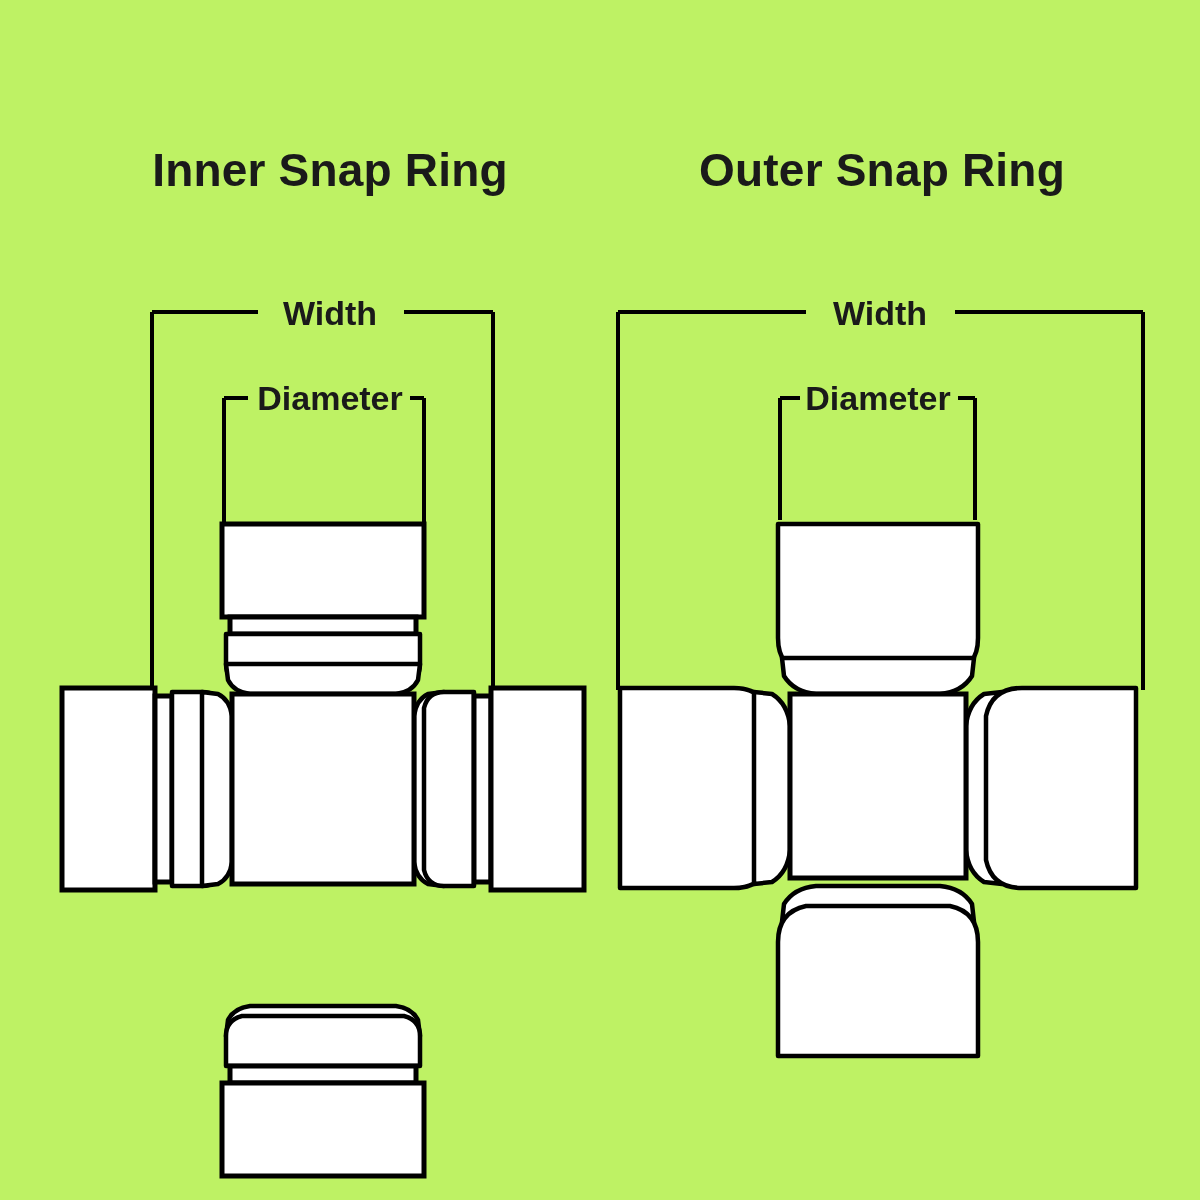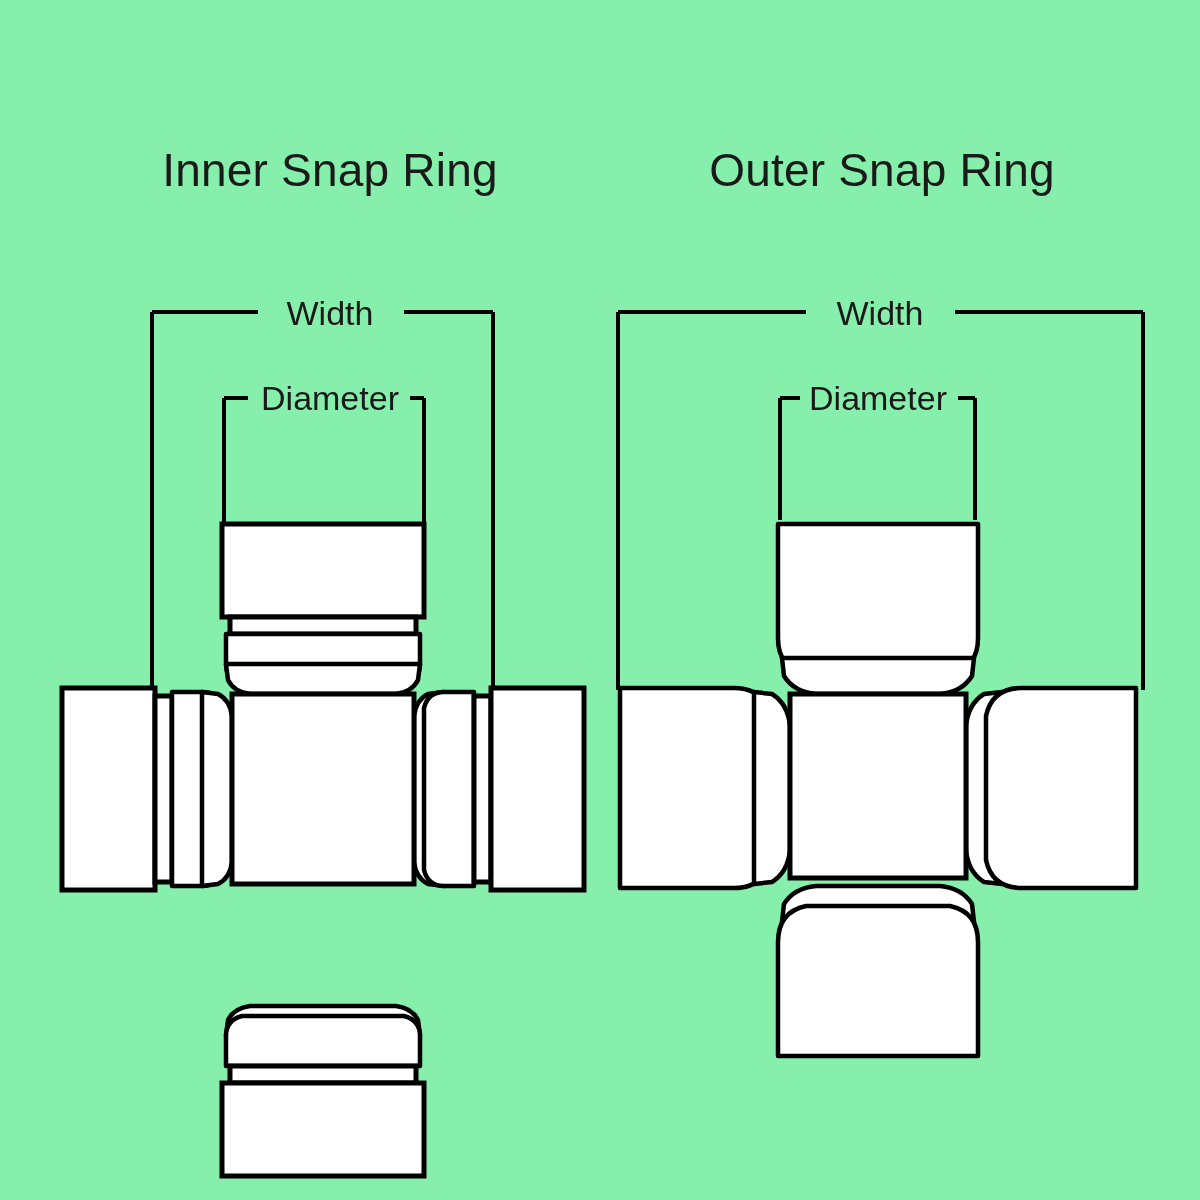--- a/index.html
+++ b/index.html
@@ -11,21 +11,22 @@
     width: 1200px;
     height: 1200px;
     font-family: "Liberation Sans", sans-serif;
     color: #000000;
     overflow: hidden;
   }
   #diagram-root {
     position: relative;
     width: 1200px;
     height: 1200px;
-    background: #86efac;
+    background: #bef264;
+    font-weight: bold;
   }
   svg.figure {
     display: block;
     width: 1200px;
     height: 1200px;
   }
   .part-outline {
     fill: #ffffff;
     stroke: #000000;
     stroke-width: 5;

